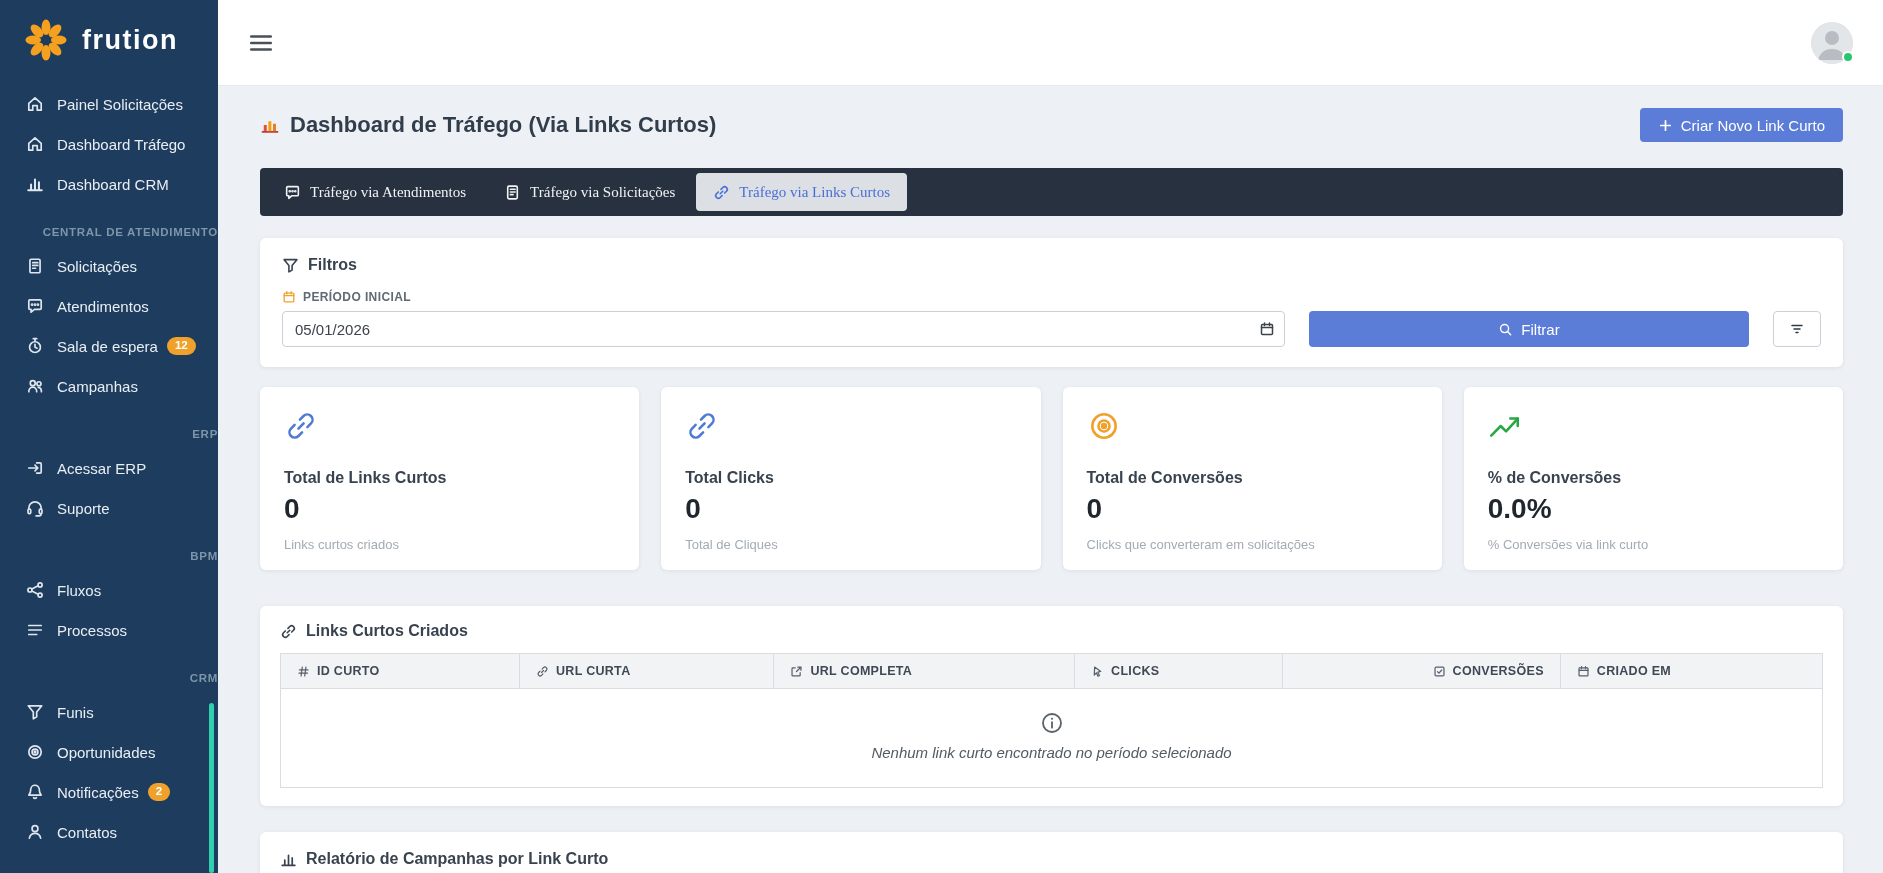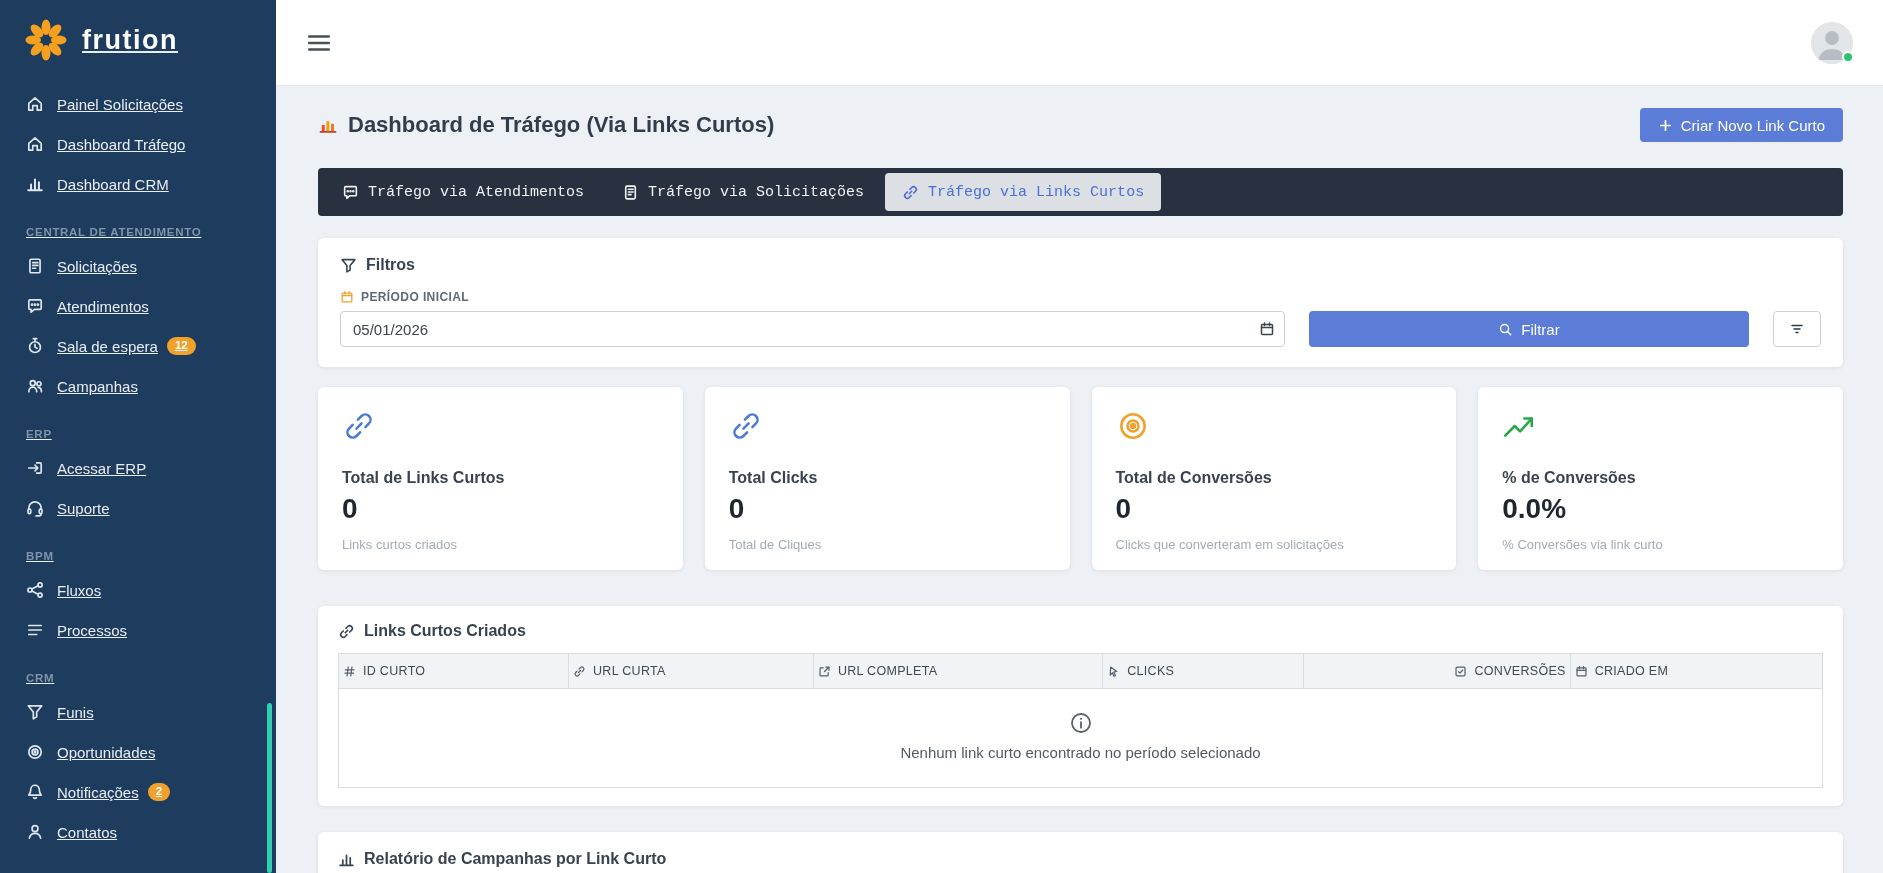--- a/index.html
+++ b/index.html
@@ -1,26 +1,26 @@
 <!DOCTYPE html>
 <html><head>
 <meta charset="utf-8">
 <style>
   * { margin:0; padding:0; box-sizing:border-box; }
   html,body { width:1883px; height:873px; overflow:hidden;
               font-family:"Liberation Sans", sans-serif; background:#edf0f4; }
   .app { display:flex; width:100%; height:100%; }
 
   
-  .sidebar { width:276px; flex-shrink:0; background:#1d3c5e; color:#e9eef3;
-             position:relative; overflow:hidden;text-decoration:underline; }
+  .sidebar { width:218px; flex-shrink:0; background:#1d3c5e; color:#e9eef3;
+             position:relative; overflow:hidden; }
   .logo { display:flex; align-items:center; gap:12px; padding:16px 20px 14px 22px; }
   .logo-ic { width:48px; height:48px; }
   .logo-text { font-size:27px; font-weight:600; letter-spacing:1.5px; color:#fff; }
-  .nav { margin-top:6px; }
+  .nav { margin-top:6px;text-align:right; }
   .nav-item { display:flex; align-items:center; height:40px; padding:0 16px 0 26px;
               color:#e9eef3; font-size:15px; cursor:pointer; text-decoration:none; }
   .nav-ic { width:18px; height:18px; margin-right:13px; flex-shrink:0; color:#dfe7ee; }
   .nav-label { white-space:nowrap; }
   .nav-badge { margin-left:9px; background:#f0a12c; color:#fff; font-size:11.5px;
                font-weight:bold; border-radius:10px; padding:2px 8px; line-height:1.2; }
   .group-label { padding:22px 0 8px 26px; font-size:11.5px; font-weight:bold;
                  letter-spacing:.7px; color:#7e95aa; }
   .sb-thumb { position:absolute; right:4px; bottom:0; width:5px; height:170px;
               background:#2fd0ae; border-radius:3px; }
@@ -47,21 +47,21 @@
                  color:#fff; border:none; border-radius:4px; padding:0 18px;
                  height:34px; font-size:15px; cursor:pointer;
                  font-family:"Liberation Sans", sans-serif; }
   .btn-ic { width:15px; height:15px; }
 
   
   .tabbar { margin-top:26px; background:#27313f; border-radius:4px; height:48px;
             display:flex; align-items:center; padding:0 7px; gap:4px; }
   .tab { display:flex; align-items:center; gap:9px; background:transparent; border:none;
          color:#f1f3f5; font-size:15px; padding:0 17px; height:38px; border-radius:4px;
-         cursor:pointer; font-family:Liberation Mono, monospace; white-space:nowrap; }
+         cursor:pointer; font-family:Liberation Serif, serif; white-space:nowrap; }
   .tab.active { background:#dce0e5; color:#4a6fd6; }
   .tab-ic { width:17px; height:17px; }
 
   
   .card { background:#fff; border-radius:6px; box-shadow:0 1px 4px rgba(20,30,50,.08); }
   .card-title { display:flex; align-items:center; gap:9px; font-size:16px;
                 font-weight:bold; color:#39434f; }
   .card-ic { width:17px; height:17px; color:#39434f; }
 
   
@@ -89,29 +89,29 @@
   .stat-card { padding:22px 24px 18px 24px; min-height:170px; }
   .stat-ic { width:34px; height:34px; display:block; }
   .stat-title { margin-top:26px; font-size:16px; font-weight:bold; color:#39434f; }
   .stat-value { margin-top:6px; font-size:28px; font-weight:bold; color:#1f262e; }
   .stat-caption { margin-top:12px; font-size:13px; color:#a3abb3; }
 
   
   .links-card { margin-top:36px; padding:16px 20px 18px 20px; }
   table { width:100%; border-collapse:collapse; margin-top:13px; }
   th, td { border:1px solid #d8dde2; }
-  th { background:#f1f3f5; padding:10px 4px; font-size:12.5px; font-weight:normal;
+  th { background:#f1f3f5; padding:10px 16px; font-size:12.5px; font-weight:bold;
        color:#3f4956; letter-spacing:.3px; text-align:left; }
   .th-inner { display:flex; align-items:center; gap:7px; }
   .th-inner.right { justify-content:flex-end; }
   .th-ic { width:13px; height:13px; color:#55606c; }
   .empty-cell { padding:22px 10px 26px 10px; text-align:center; }
   .empty-wrap { display:flex; flex-direction:column; align-items:center; gap:9px; }
   .info-ic { width:24px; height:24px; color:#5a6268; }
-  .empty-text { font-size:15px; color:#525a63; }
+  .empty-text { font-size:15px; color:#525a63;font-style:italic; }
 
   
   .report-card { margin-top:26px; padding:18px 20px 60px 20px; }
 
   svg.ic { display:block; width:100%; height:100%; fill:none; stroke:currentColor;
            stroke-width:1.5; stroke-linecap:round; stroke-linejoin:round; }
 </style>
 </head>
 <body>
 

